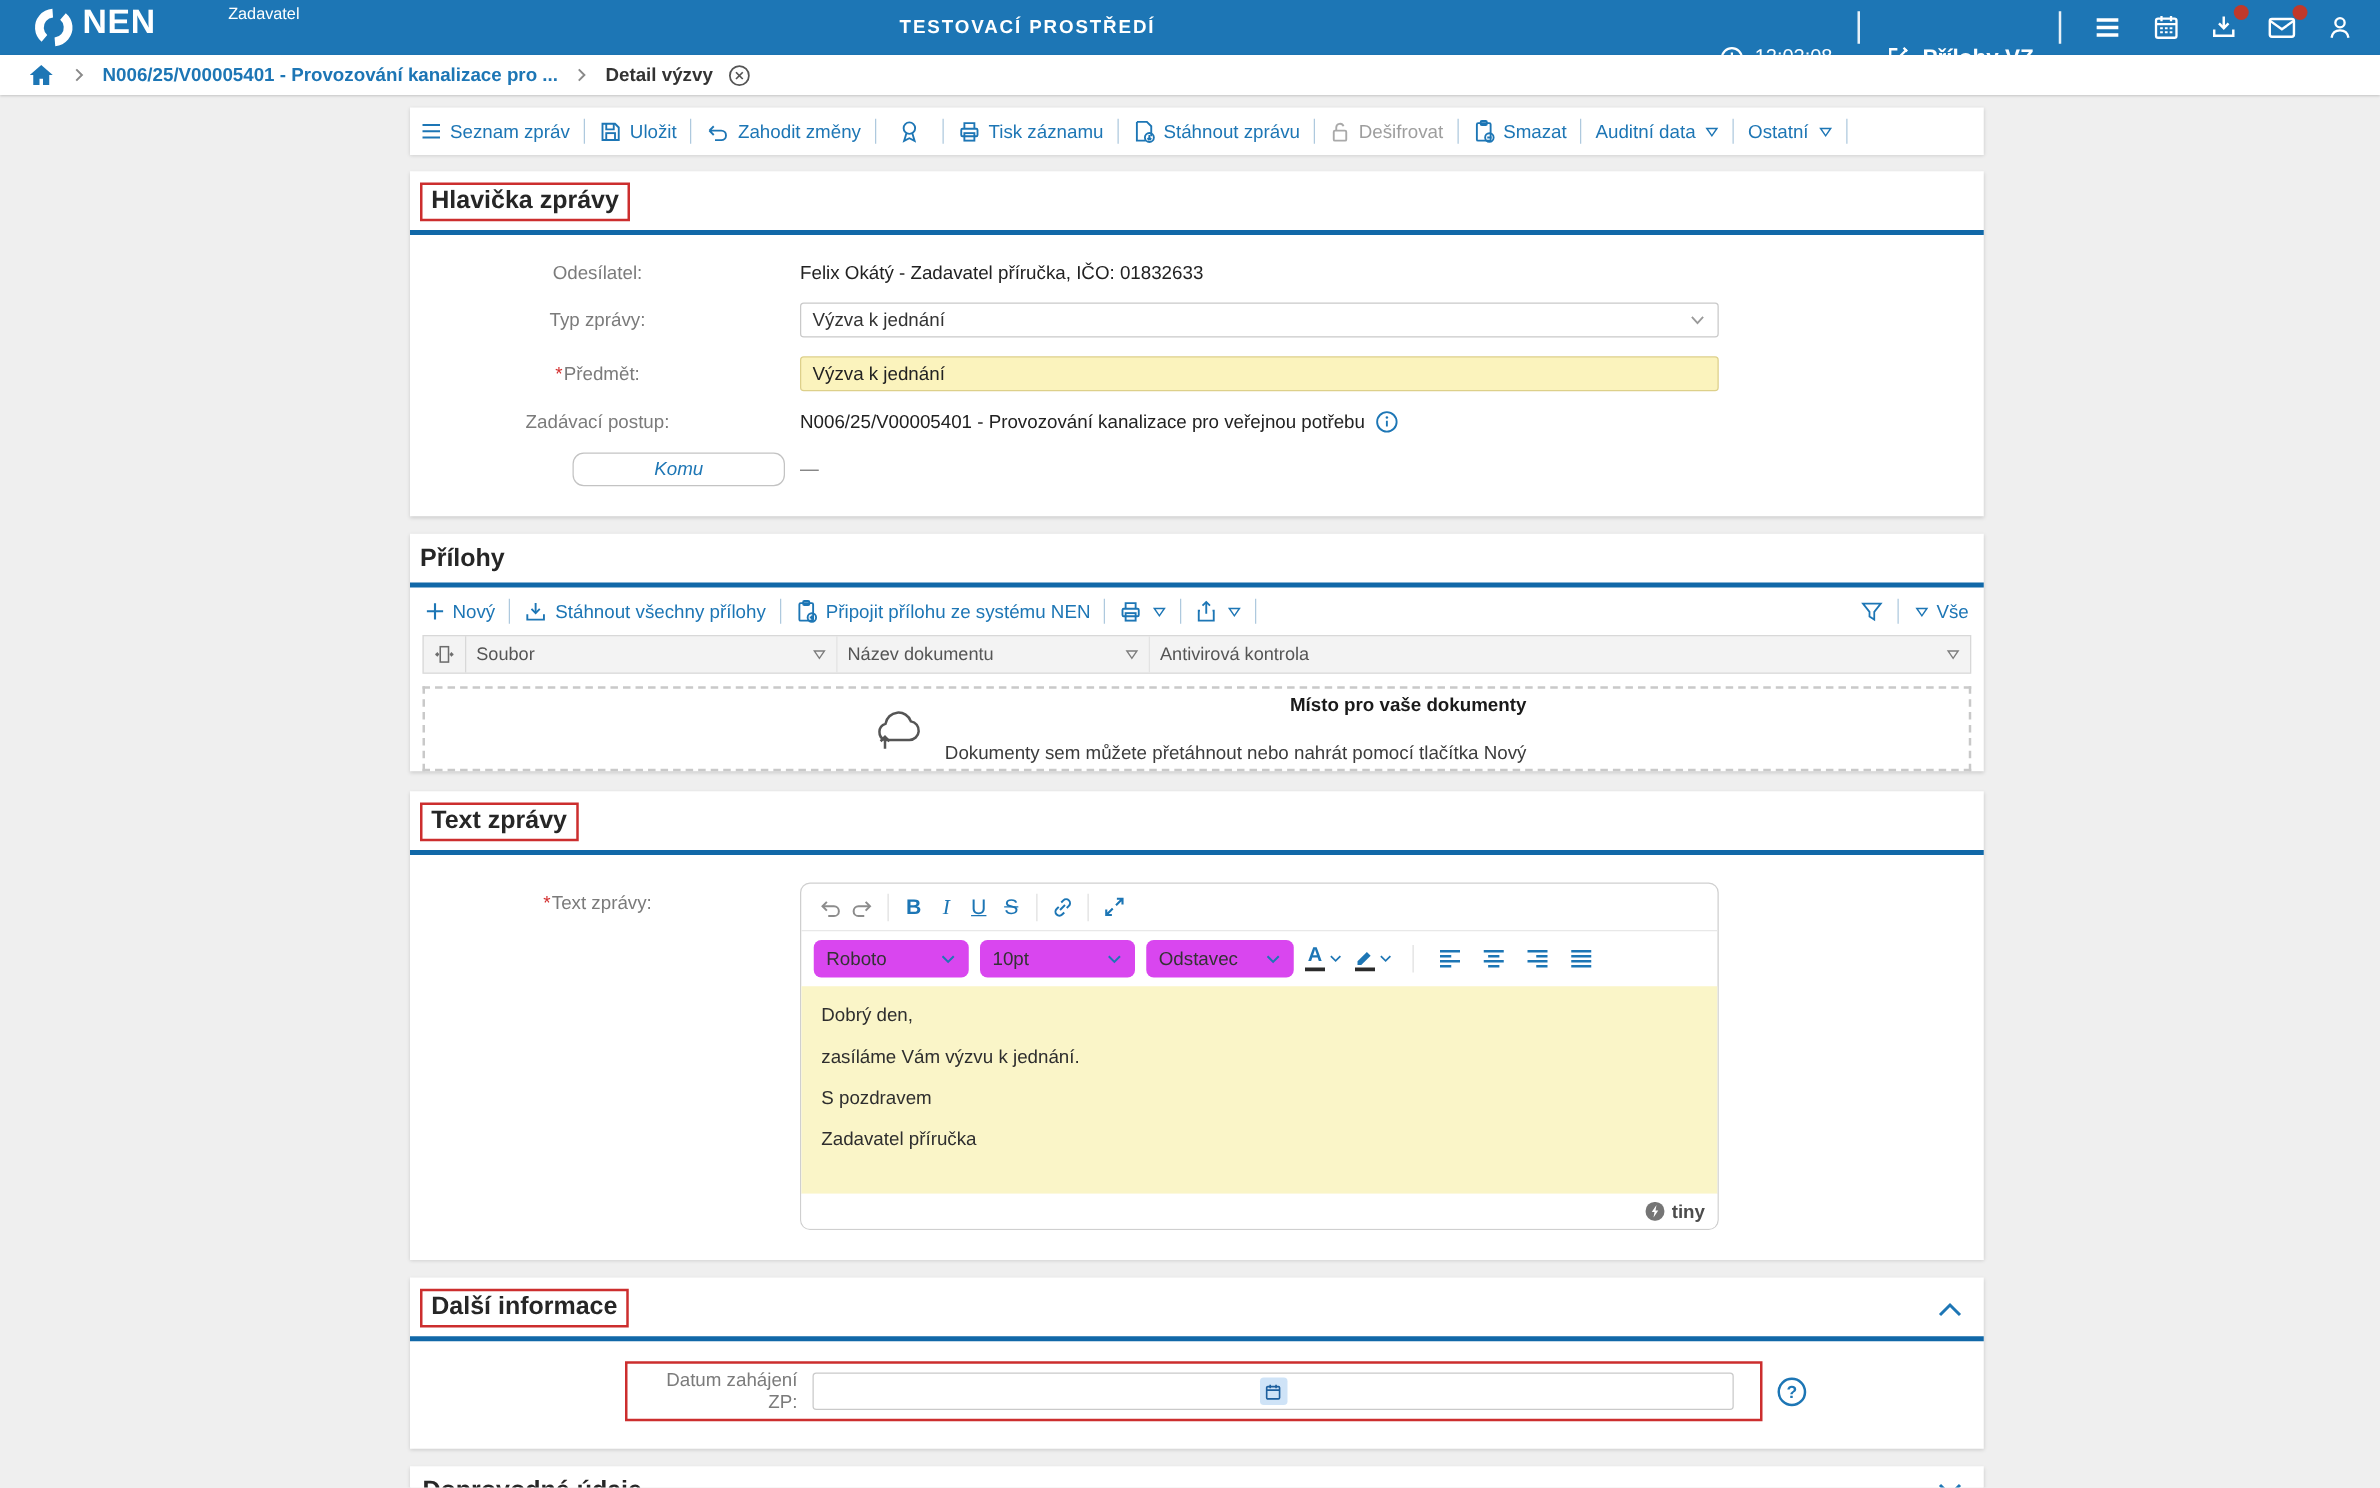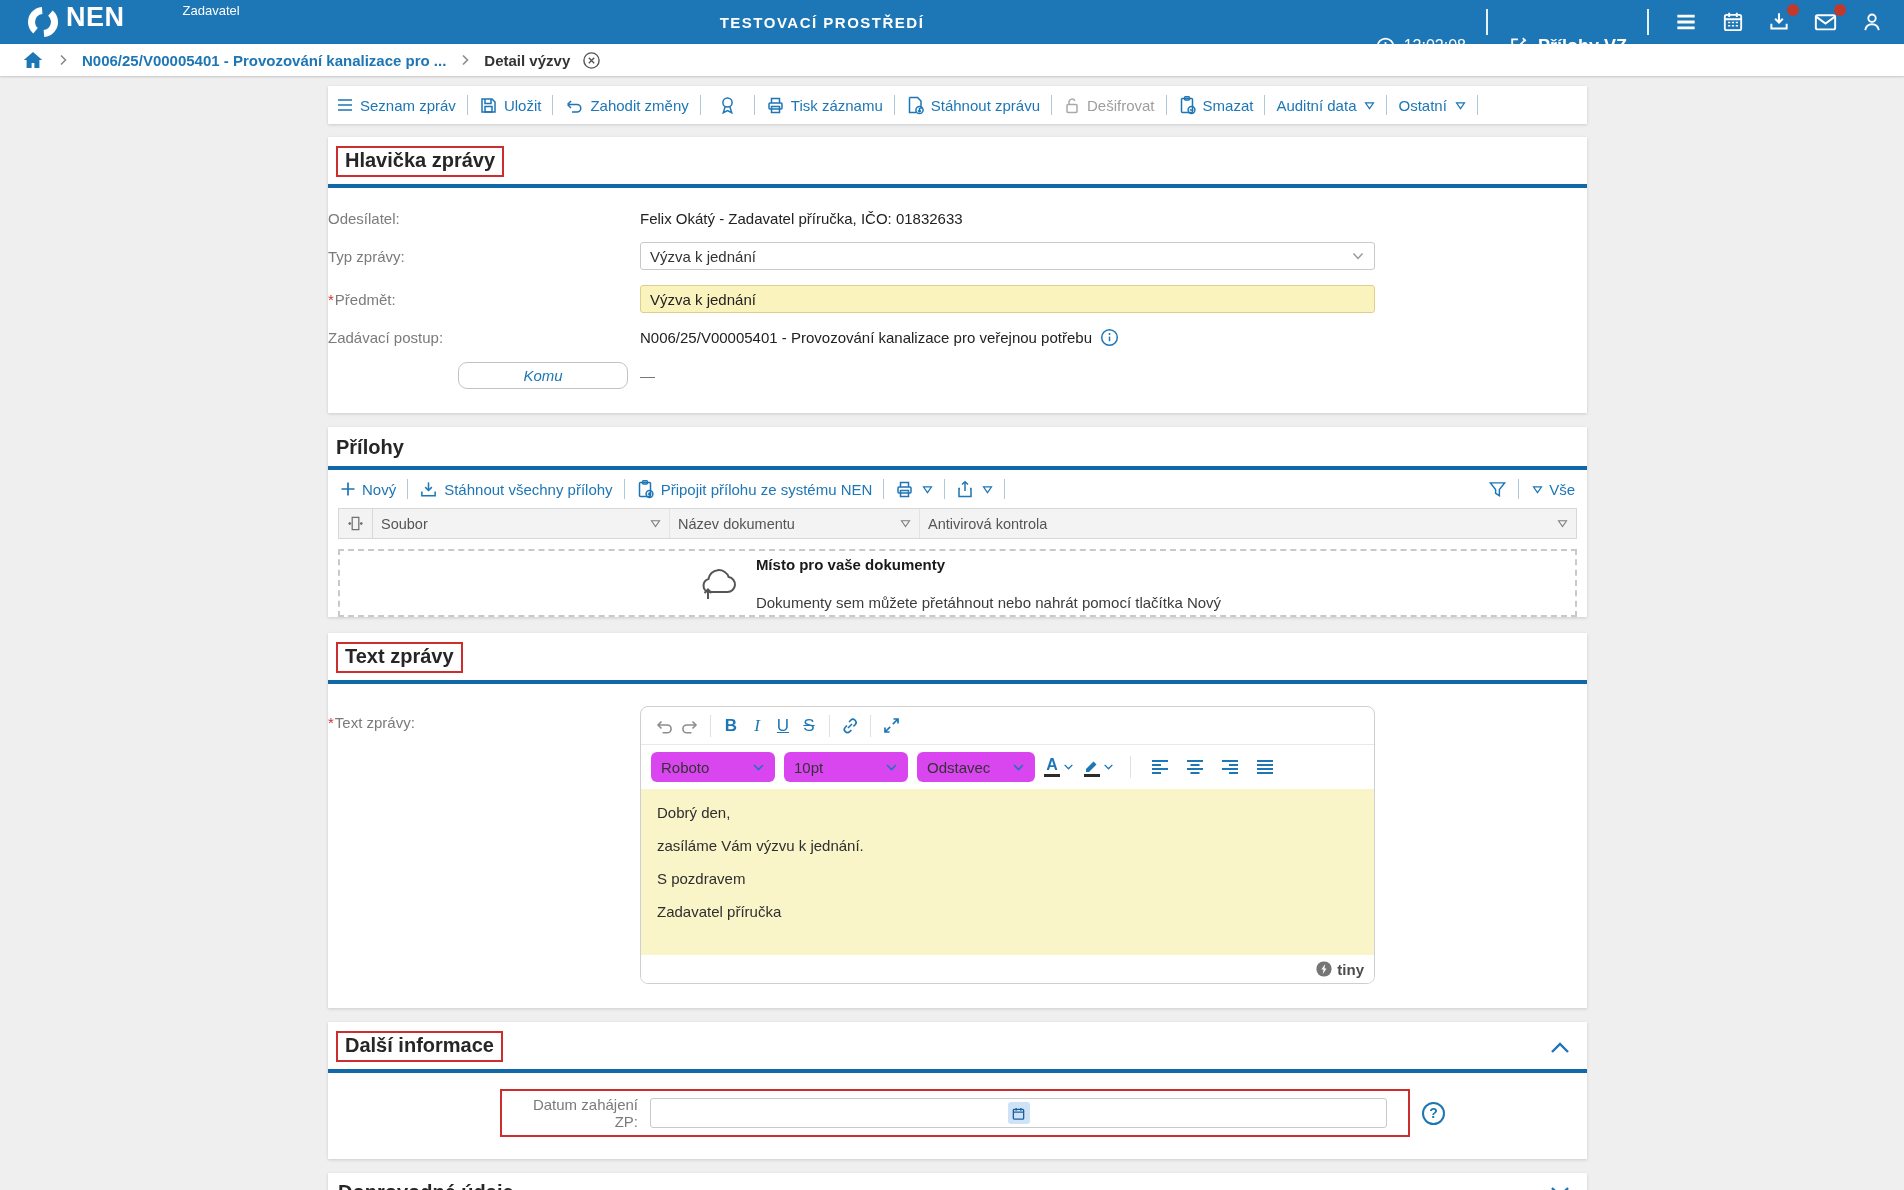--- a/index.html
+++ b/index.html
@@ -44,21 +44,21 @@
   .section-head { display:flex; align-items:center; padding:9px 16px 7px 8px; }
   .section-title { font-size:20px; font-weight:bold; color:#262626; }
   .red-box { border:2px solid #cc2e2e; padding:1px 7px 3px 7px; display:inline-block; }
   .section-rule { height:4px; background:#1168a8; }
   .head-chevron { margin-left:auto; display:inline-flex; cursor:pointer; }
 
   
   .form-body { padding:22px 0 24px 0; }
   .frow { display:flex; align-items:center; margin-bottom:15px; }
   .frow:last-child { margin-bottom:0; }
-  .flabel { width:300px; text-align:left; color:#7b7b7b; font-size:15px; flex:none; }
+  .flabel { width:300px; text-align:center; color:#7b7b7b; font-size:15px; flex:none; }
   .req { color:#d32f2f; margin-right:1px; }
   .fvalue { margin-left:12px; display:flex; align-items:center; font-size:15px; }
   .bold-val { font-weight:normal; color:#222; }
   .select-box { width:735px; height:28px; border:1px solid #c9c9c9; border-radius:3px; background:#fff;
                 display:flex; align-items:center; justify-content:space-between; padding:0 9px; cursor:pointer; }
   .input-yellow { width:735px; height:28px; border:1px solid #ddd08a; border-radius:3px; background:#fbf3bd;
                   padding:0 9px; font-size:15px; color:#222; font-family:"Liberation Sans",sans-serif; }
   .komu-btn { width:170px; height:27px; border:1px solid #c3c3c3; border-radius:9px; background:#fff;
               color:#1d76b5; font-size:15px; display:flex; align-items:center; justify-content:center; cursor:pointer; }
   .dash { color:#777; }
@@ -67,21 +67,21 @@
   .att-toolbar { display:flex; align-items:center; padding:9px 12px 7px 12px; font-size:15px; }
   .att-right { margin-left:auto; display:flex; }
   .att-table-head { margin:2px 10px 0 10px; height:31px; background:#f3f3f3; border:1px solid #d8d8d8;
                     display:flex; align-items:center; font-size:14.5px; color:#555; }
   .th-icon { width:34px; height:100%; border-right:1px solid #d8d8d8; display:flex; align-items:center; justify-content:center; cursor:pointer; }
   .th { height:100%; display:flex; align-items:center; padding:0 8px; cursor:pointer; }
   .th .lbl { flex:1; }
   .th2 { width:296px; } .th3 { width:250px; border-left:1px solid #e3e3e3; } .th4 { flex:1; border-left:1px solid #e3e3e3; }
   .dropzone { margin:10px 10px 16px 10px; border:2px dashed #c9c9c9; height:68px;
               display:flex; align-items:center; justify-content:center; gap:16px; cursor:pointer; }
-  .drop-texts { display:flex; flex-direction:column; gap:21px; }
+  .drop-texts { display:flex; flex-direction:column; gap:21px;align-items:flex-end; }
   .drop-title { font-weight:bold; font-size:15px; color:#1a1a1a; }
   .drop-sub { font-size:15px; color:#3c3c3c; }
 
   
   .editor-row { display:flex; align-items:flex-start; }
   .editor-row .flabel { padding-top:8px; }
   .editor { width:735px; margin-left:12px; border:1px solid #cfcfcf; border-radius:8px; background:#fff; overflow:hidden; }
   .ed-t1 { height:38px; display:flex; align-items:center; padding:0 10px; border-bottom:1px solid #e8e8e8; }
   .ed-btn { display:inline-flex; align-items:center; justify-content:center; min-width:26px; height:26px;
             cursor:pointer; color:#1d76b5; font-size:17px; border-radius:3px; }

